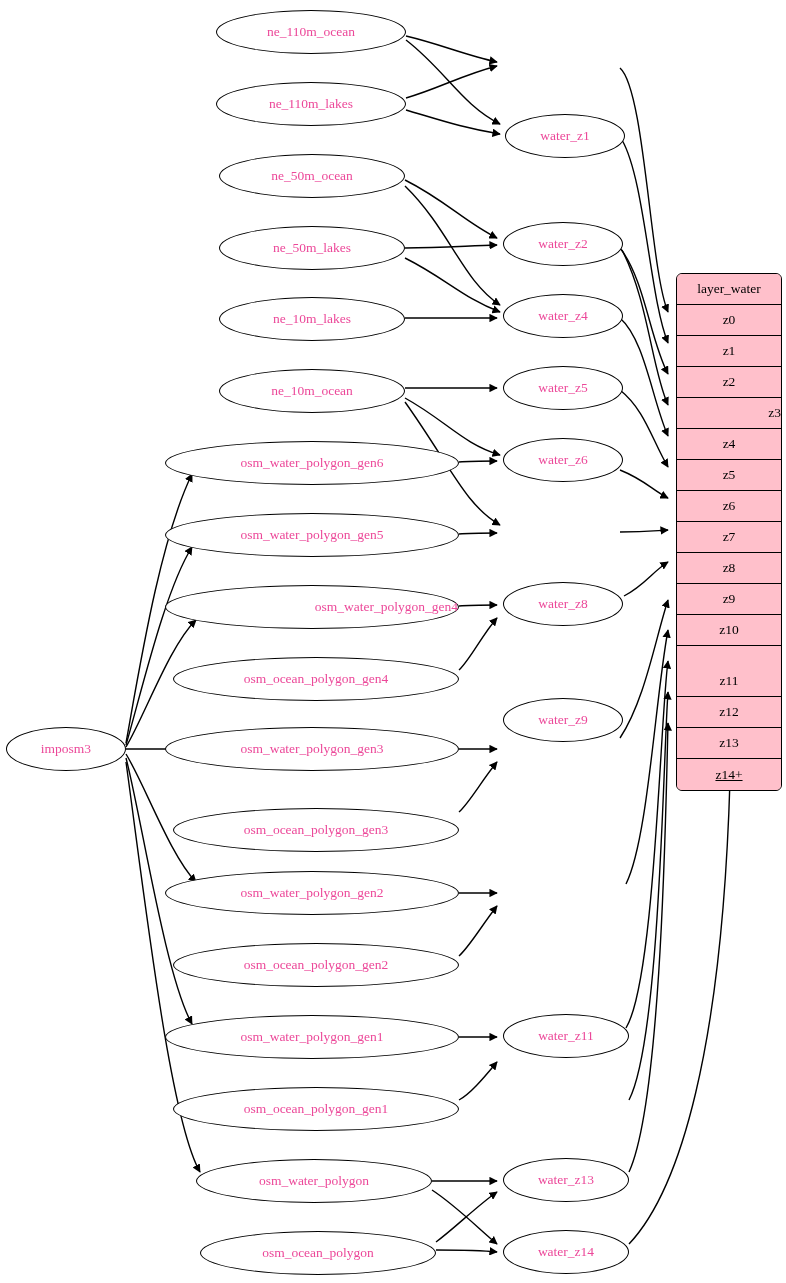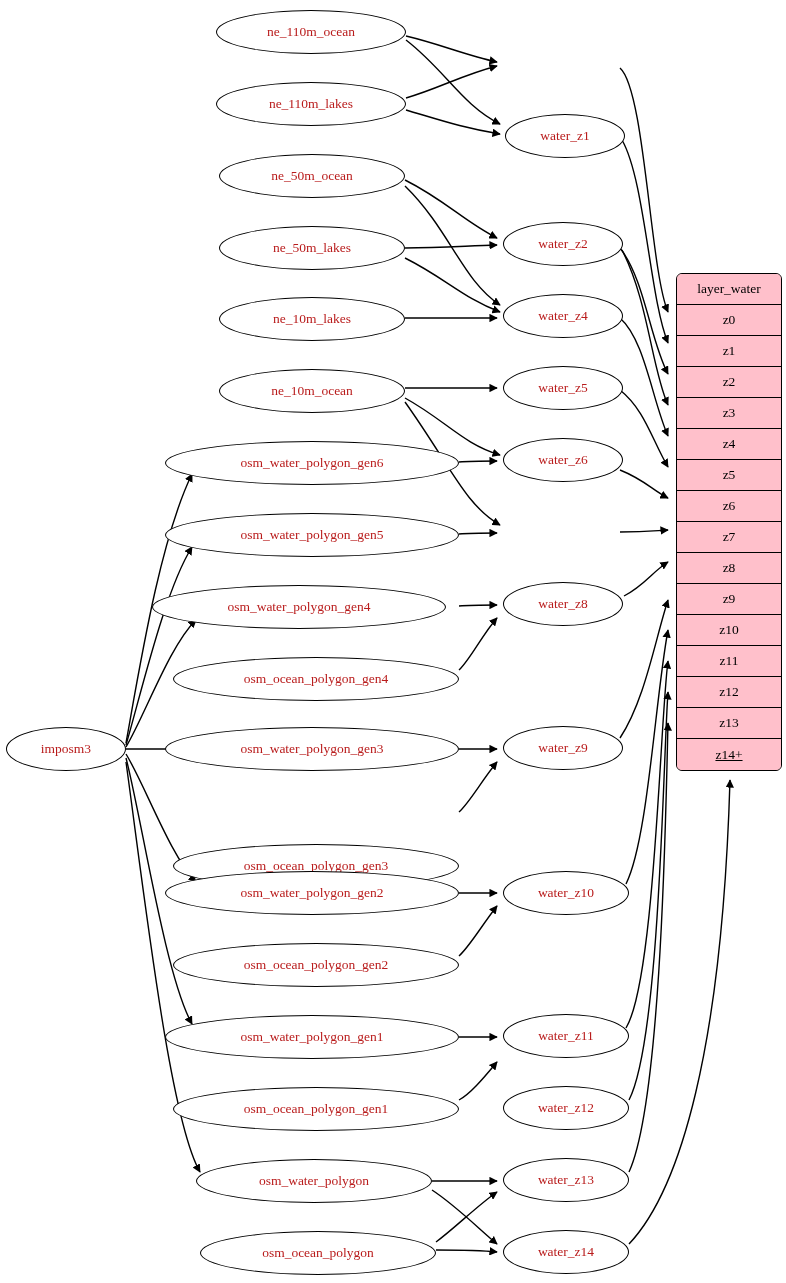--- a/index.html
+++ b/index.html
@@ -25,21 +25,21 @@
   }
   .node {
     position: absolute;
     display: flex;
     align-items: center;
     justify-content: center;
     box-sizing: border-box;
     border: 1px solid #000000;
     border-radius: 50%;
     background: #ffffff;
-    color: #b91c1c;
+    color: #ec4899;
     font-size: 13.5px;
     font-family: "Liberation Serif", serif;
     white-space: nowrap;
   }
   .table-node {
     position: absolute;
     box-sizing: border-box;
     border: 1px solid #000000;
     background: #ffc0cb;
     display: flex;
@@ -163,30 +163,30 @@
     </div>
   <div class="node" style="left:219px; top:369px; width:186px; height:44px;">
       <span>ne_10m_ocean</span>
     </div>
   <div class="node" style="left:165px; top:441px; width:294px; height:44px;">
       <span>osm_water_polygon_gen6</span>
     </div>
   <div class="node" style="left:165px; top:513px; width:294px; height:44px;">
       <span>osm_water_polygon_gen5</span>
     </div>
-  <div class="node" style="left:152px; top:585px; width:294px; height:44px;">
+  <div class="node" style="left:165px; top:585px; width:294px; height:44px;justify-content:flex-end;">
       <span>osm_water_polygon_gen4</span>
     </div>
   <div class="node" style="left:173px; top:657px; width:286px; height:44px;">
       <span>osm_ocean_polygon_gen4</span>
     </div>
   <div class="node" style="left:165px; top:727px; width:294px; height:44px;">
       <span>osm_water_polygon_gen3</span>
     </div>
-  <div class="node" style="left:173px; top:844px; width:286px; height:44px;">
+  <div class="node" style="left:173px; top:808px; width:286px; height:44px;">
       <span>osm_ocean_polygon_gen3</span>
     </div>
   <div class="node" style="left:165px; top:871px; width:294px; height:44px;">
       <span>osm_water_polygon_gen2</span>
     </div>
   <div class="node" style="left:173px; top:943px; width:286px; height:44px;">
       <span>osm_ocean_polygon_gen2</span>
     </div>
   <div class="node" style="left:165px; top:1015px; width:294px; height:44px;">
       <span>osm_water_polygon_gen1</span>
@@ -212,53 +212,47 @@
     </div>
   <div class="node" style="left:503px; top:366px; width:120px; height:44px;">
       <span>water_z5</span>
     </div>
   <div class="node" style="left:503px; top:438px; width:120px; height:44px;">
       <span>water_z6</span>
     </div>
   <div class="node" style="left:503px; top:582px; width:120px; height:44px;">
       <span>water_z8</span>
     </div>
-  <div class="node" style="left:503px; top:726px; width:120px; height:44px;">
+  <div class="node" style="left:503px; top:698px; width:120px; height:44px;">
       <span>water_z9</span>
-    </div>
-  <div class="node" style="left:503px; top:871px; width:126px; height:44px;">
-      <span>water_z10</span>
     </div>
   <div class="node" style="left:503px; top:1014px; width:126px; height:44px;">
       <span>water_z11</span>
     </div>
-  <div class="node" style="left:503px; top:1086px; width:126px; height:44px;">
-      <span>water_z12</span>
-    </div>
   <div class="node" style="left:503px; top:1158px; width:126px; height:44px;">
       <span>water_z13</span>
     </div>
   <div class="node" style="left:503px; top:1230px; width:126px; height:44px;">
       <span>water_z14</span>
     </div>
 
   <div class="table-node" style="left:676px; top:273px; width:106px; border-radius:6px; overflow:hidden;">
     <div class="table-row" style="height:31px;">
         <span>layer_water</span>
       </div>
     <div class="table-row" style="height:31px;">
         <span>z0</span>
       </div>
     <div class="table-row" style="height:31px;">
         <span>z1</span>
       </div>
     <div class="table-row" style="height:31px;">
         <span>z2</span>
       </div>
-    <div class="table-row" style="height:31px;">
+    <div class="table-row" style="height:31px;justify-content:flex-end;">
         <span>z3</span>
       </div>
     <div class="table-row" style="height:31px;">
         <span>z4</span>
       </div>
     <div class="table-row" style="height:31px;">
         <span>z5</span>
       </div>
     <div class="table-row" style="height:31px;">
         <span>z6</span>
@@ -268,21 +262,21 @@
       </div>
     <div class="table-row" style="height:31px;">
         <span>z8</span>
       </div>
     <div class="table-row" style="height:31px;">
         <span>z9</span>
       </div>
     <div class="table-row" style="height:31px;">
         <span>z10</span>
       </div>
-    <div class="table-row" style="height:31px;">
+    <div class="table-row" style="height:31px;margin-top:20px;">
         <span>z11</span>
       </div>
     <div class="table-row" style="height:31px;">
         <span>z12</span>
       </div>
     <div class="table-row" style="height:31px;">
         <span>z13</span>
       </div>
     <div class="table-row" style="height:31px;text-decoration:underline;">
         <span>z14+</span>

